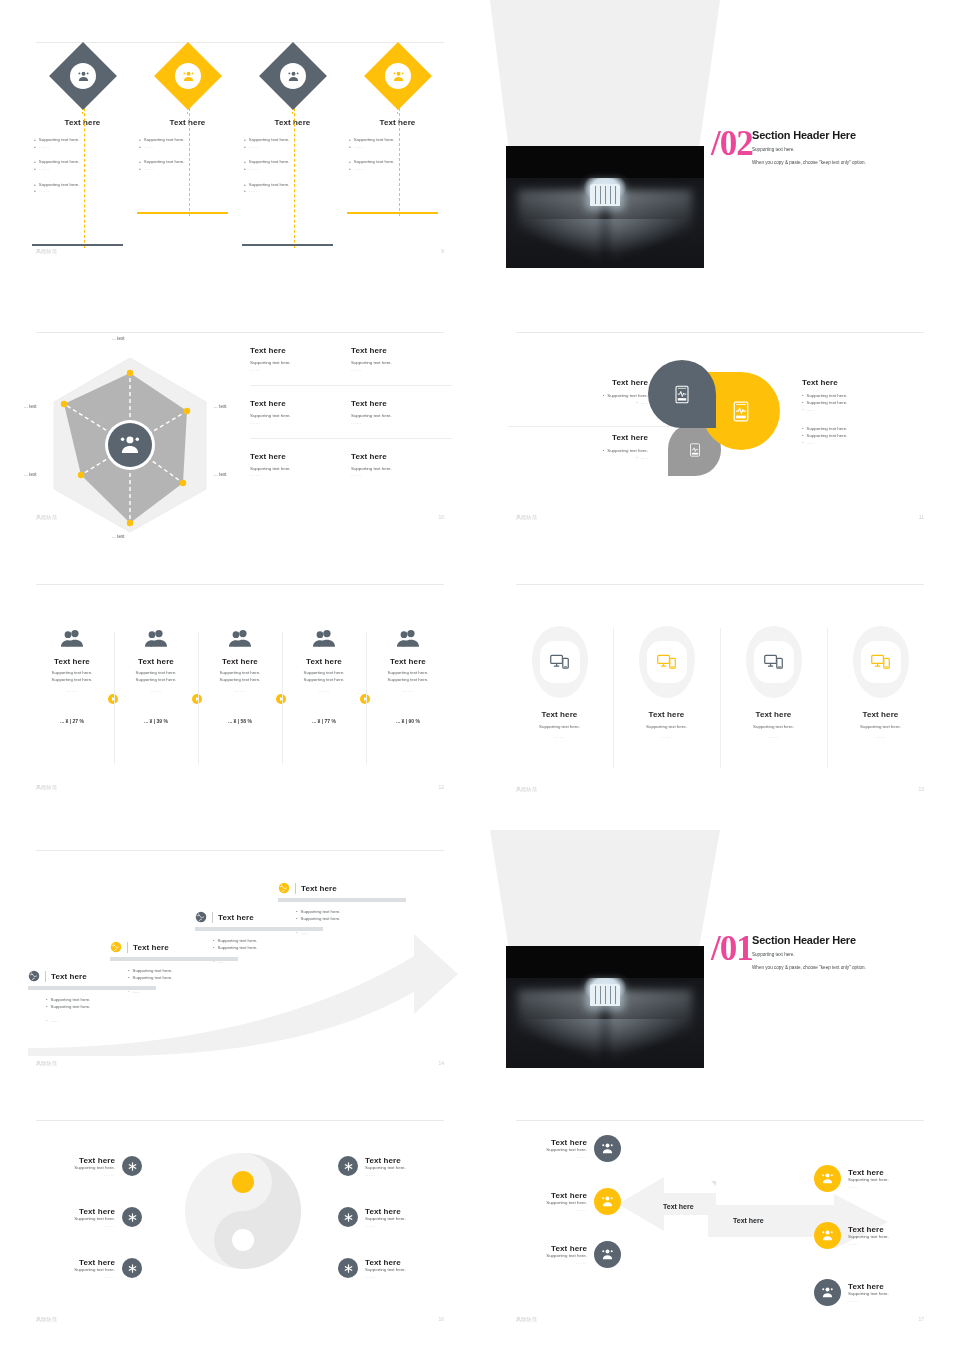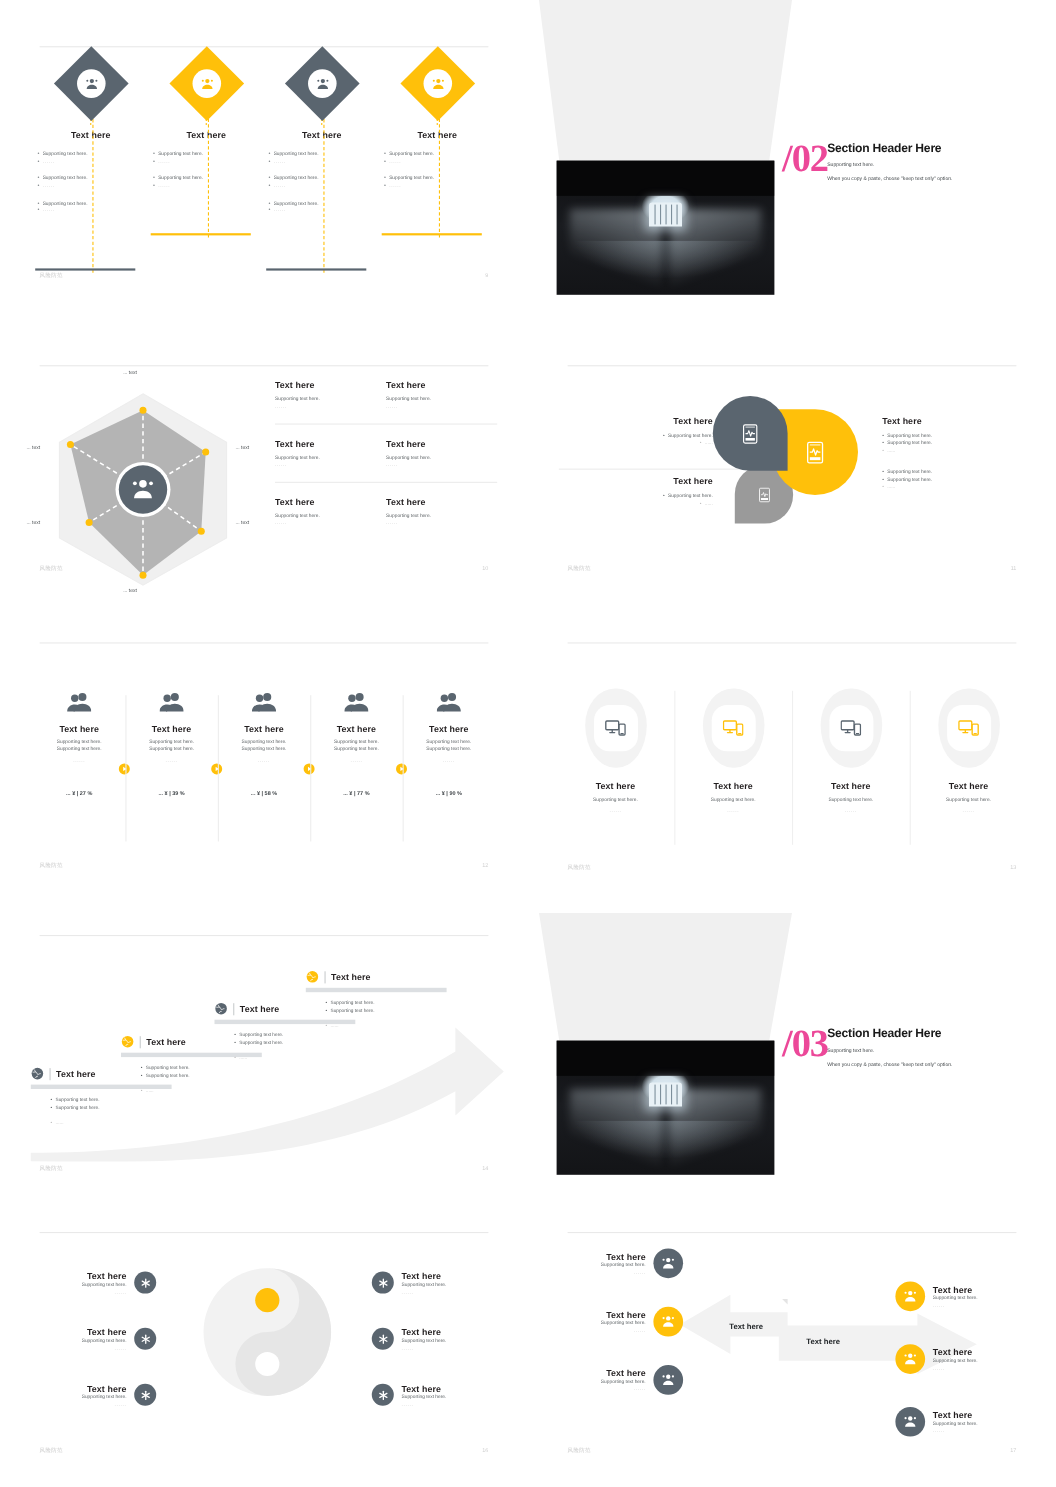--- a/index.html
+++ b/index.html
@@ -878,21 +878,21 @@
       <div class="glowR"></div>
       <div class="win">
         <i style="left:5px"></i>
           <i style="left:10px"></i>
           <i style="left:15px"></i>
           <i style="left:20px"></i>
           <i style="left:25px"></i>
       </div>
       <div class="floor"></div>
     </div>
-    <div class="num" style="left:231px; top:99px;">/03</div>
+    <div class="num" style="left:231px; top:99px;">/01</div>
     <div class="hdr" style="left:272px; top:104px; width:190px;">
       <h2>Section Header Here</h2>
       <p>Supporting text here.</p>
       <p class="second">When you copy &amp; paste, choose "keep text only" option.</p>
     </div>
   </div>
 
   <div class="slide s16">
     <div class="rule" style="top:30px;"></div>
 

